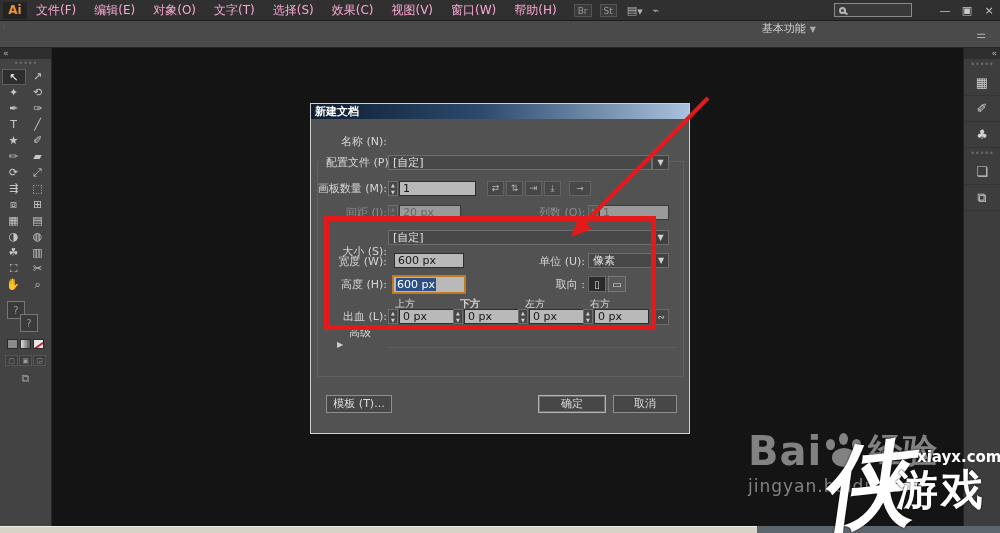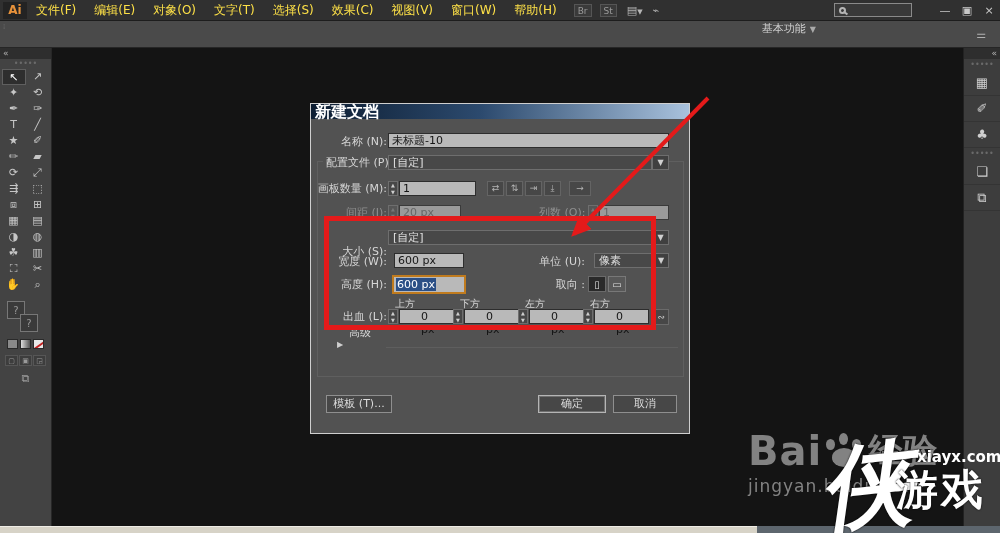--- a/index.html
+++ b/index.html
@@ -4,21 +4,21 @@
 <style>
   * { margin:0; padding:0; box-sizing:border-box; }
   html,body { width:1000px; height:533px; overflow:hidden; background:#000;
     font-family:"DejaVu Sans","Liberation Sans",sans-serif; }
 
   
   #menubar { position:absolute; left:0; top:0; width:1000px; height:21px;
     background:#303030; border-bottom:1px solid #1d1d1d; display:flex; align-items:center; z-index:5;}
   #ai-logo { width:24px; height:17px; margin-left:3px; background:#232323;
     color:#e8923a; font-weight:bold; font-size:12px; text-align:center; line-height:17px;}
-  .menu-item { color:#fde047; font-size:12px; padding:0 9px; line-height:21px; white-space:nowrap;}
+  .menu-item { color:#f9a8d4; font-size:12px; padding:0 9px; line-height:21px; white-space:nowrap;}
   .chip { color:#9a9a9a; font-size:9px; border:1px solid #555; background:#3a3a3a;
     padding:0 3px; height:13px; line-height:12px; margin-left:8px;}
   .mb-icon { color:#b5b5b5; font-size:11px; margin-left:10px;}
   #mb-right { margin-left:auto; display:flex; align-items:center;}
   #workspace-switcher { color:#cfcfcf; font-size:11px; margin-right:18px; white-space:nowrap;margin-top:36px;}
   #workspace-switcher .caret { font-size:8px; color:#aaa; margin-left:4px;}
   #searchbox { width:78px; height:14px; border:1px solid #8a8a8a; background:#393939;
     display:flex; align-items:center; margin-right:22px;}
   .mag { width:7px; height:7px; border:2px solid #b5b5b5; border-radius:50%;
     position:relative; margin-left:4px;}
@@ -74,21 +74,21 @@
   
   #strip-left { position:absolute; left:0; top:526px; width:757px; height:7px;
     background:#d7d3c7; border-top:1px solid #efede6; z-index:7;}
   #strip-right { position:absolute; left:757px; top:526px; width:243px; height:7px;
     background:#5d666e; z-index:7;}
 
   
   #dialog { position:absolute; left:310px; top:103px; width:380px; height:331px;
     background:#525252; border:1px solid #cfcfcf; z-index:20;}
   #dlg-title { height:15px; background:linear-gradient(90deg,#0d1d31 0%,#2c4a6e 45%,#a9c2dd 100%);
-    color:#fff; font-size:16px; font-weight:bold; line-height:15px; padding-left:4px;}
+    color:#fff; font-size:11px; font-weight:bold; line-height:15px; padding-left:4px;}
   .lbl { position:absolute; color:#d6d6d6; font-size:11px; line-height:15px; white-space:nowrap;}
   .lbl-r { text-align:right;}
   .lbl-dis { color:#8f8f8f;}
   .input-light { position:absolute; background:#b9b9b9; color:#161616; border:1px solid #2d2d2d;
     font-size:11px; line-height:13px; padding:0 3px; height:15px; white-space:nowrap; overflow:hidden;}
   .input-dis { background:#9a9a9a; color:#666; border-color:#3a3a3a;}
   .drop { position:absolute; background:#484848; color:#e2e2e2; border:1px solid #6e6e6e;
     font-size:11px; line-height:13px; padding:0 4px; height:15px;}
   .caretbox { position:absolute; width:17px; height:15px; background:#404040; border:1px solid #6e6e6e;
     color:#cfcfcf; font-size:8px; text-align:center; line-height:14px;}
@@ -101,21 +101,21 @@
     color:#b5b5b5; font-size:9px; text-align:center; line-height:13px;}
   #height-input { position:absolute; left:81px; top:171px; width:74px; height:19px;
     background:#b9b9b9; border:2px solid #c07b1e; font-size:11px; line-height:15px; padding:0 2px;}
   #height-input .selected { background:#2b4f86; color:#fff; padding:0 1px;}
   .orient-btn { position:absolute; width:18px; height:16px; text-align:center; font-size:10px;
     line-height:15px;}
   .orient-sel { background:#2a2a2a; border:1px solid #6a6a6a; color:#e0e0e0;}
   .orient-uns { background:#585858; border:1px solid #787878; color:#ddd;}
   .blab { position:absolute; color:#d6d6d6; font-size:10px;}
   .bfield { position:absolute; background:#b9b9b9; color:#161616; border:1px solid #2d2d2d;
-    font-size:11px; line-height:13px; padding:0 21px; width:55px; height:15px;}
+    font-size:11px; line-height:13px; padding:0 3px; width:55px; height:15px;}
   #chainbtn { position:absolute; left:342px; top:205px; width:16px; height:16px; background:#474747;
     border:1px solid #6a6a6a; color:#ccc; font-size:9px; text-align:center; line-height:14px;}
   #adv-arrow { position:absolute; left:26px; top:236px; color:#cfcfcf; font-size:8px;}
   #adv-line { position:absolute; left:75px; top:243px; width:292px; height:1px; background:#5e5e5e;}
   #summary { position:absolute; left:0; top:255px; width:380px; text-align:center;
     color:#d8d8d8; font-size:11px;}
   .dlg-btn { position:absolute; height:18px; background:#474747; border:1px solid #8f8f8f;
     color:#dcdcdc; font-size:11px; text-align:center; line-height:16px;}
   #ok-btn { border:1px solid #b5b5b5; box-shadow:inset 0 0 0 1px #6f6f6f;}
 
@@ -241,21 +241,20 @@
 </div>
 
 <div id="strip-left"></div>
 <div id="strip-right"></div>
 
 <div id="dialog">
   <div id="dlg-title">新建文档</div>
   <div id="groupbox"></div>
 
   <div class="lbl lbl-r" style="left:8px;top:30px;width:68px;">名称 (N):</div>
-  <div class="input-light" style="left:77px;top:29px;width:281px;">未标题-10</div>
 
   <div class="lbl" style="left:12px;top:51px;background:#525252;padding:0 3px;">配置文件 (P):</div>
   <div class="drop" style="left:77px;top:51px;width:264px;">[自定]</div>
   <div class="caretbox" style="left:341px;top:51px;">▼</div>
 
   <div class="lbl lbl-r" style="left:0px;top:77px;width:76px;">画板数量 (M):</div>
   <div class="spin" style="left:77px;top:77px;">▲<br>▼</div>
   <div class="input-light" style="left:88px;top:77px;width:77px;">1</div>
   <div class="arr-btn" style="left:176px;top:77px;">⇄</div>
   <div class="arr-btn" style="left:195px;top:77px;">⇅</div>
@@ -270,31 +269,31 @@
   <div class="spin spin-dis" style="left:277px;top:101px;">▲<br>▼</div>
   <div class="input-light input-dis" style="left:288px;top:101px;width:70px;">1</div>
 
   <div class="lbl lbl-r" style="left:8px;top:140px;width:68px;">大小 (S):</div>
   <div class="drop" style="left:77px;top:126px;width:264px;">[自定]</div>
   <div class="caretbox" style="left:341px;top:126px;">▼</div>
 
   <div class="lbl lbl-r" style="left:8px;top:150px;width:68px;">宽度 (W):</div>
   <div class="input-light" style="left:83px;top:149px;width:70px;">600 px</div>
   <div class="lbl lbl-r" style="left:214px;top:150px;width:60px;">单位 (U):</div>
-  <div class="drop" style="left:283px;top:149px;width:65px;">像素</div>
+  <div class="drop" style="left:277px;top:149px;width:65px;">像素</div>
   <div class="caretbox" style="left:342px;top:149px;width:16px;">▼</div>
 
   <div class="lbl lbl-r" style="left:8px;top:173px;width:68px;">高度 (H):</div>
   <div id="height-input"><span class="selected">600 px</span></div>
   <div class="lbl lbl-r" style="left:214px;top:173px;width:60px;">取向 :</div>
   <div class="orient-btn orient-sel" style="left:277px;top:172px;">▯</div>
   <div class="orient-btn orient-uns" style="left:297px;top:172px;">▭</div>
 
   <div class="blab" style="left:84px;top:193px;">上方</div>
-  <div class="blab" style="left:149px;top:193px;">下方</div>
+  <div class="blab" style="left:149px;top:193px;font-weight:bold;">下方</div>
   <div class="blab" style="left:214px;top:193px;">左方</div>
   <div class="blab" style="left:279px;top:193px;">右方</div>
   <div class="lbl lbl-r" style="left:8px;top:205px;width:68px;">出血 (L):</div>
   <div class="spin" style="left:77px;top:205px;">▲<br>▼</div>
   <div class="bfield" style="left:88px;top:205px;">0 px</div>
   <div class="spin" style="left:142px;top:205px;">▲<br>▼</div>
   <div class="bfield" style="left:153px;top:205px;">0 px</div>
   <div class="spin" style="left:207px;top:205px;">▲<br>▼</div>
   <div class="bfield" style="left:218px;top:205px;">0 px</div>
   <div class="spin" style="left:272px;top:205px;">▲<br>▼</div>

